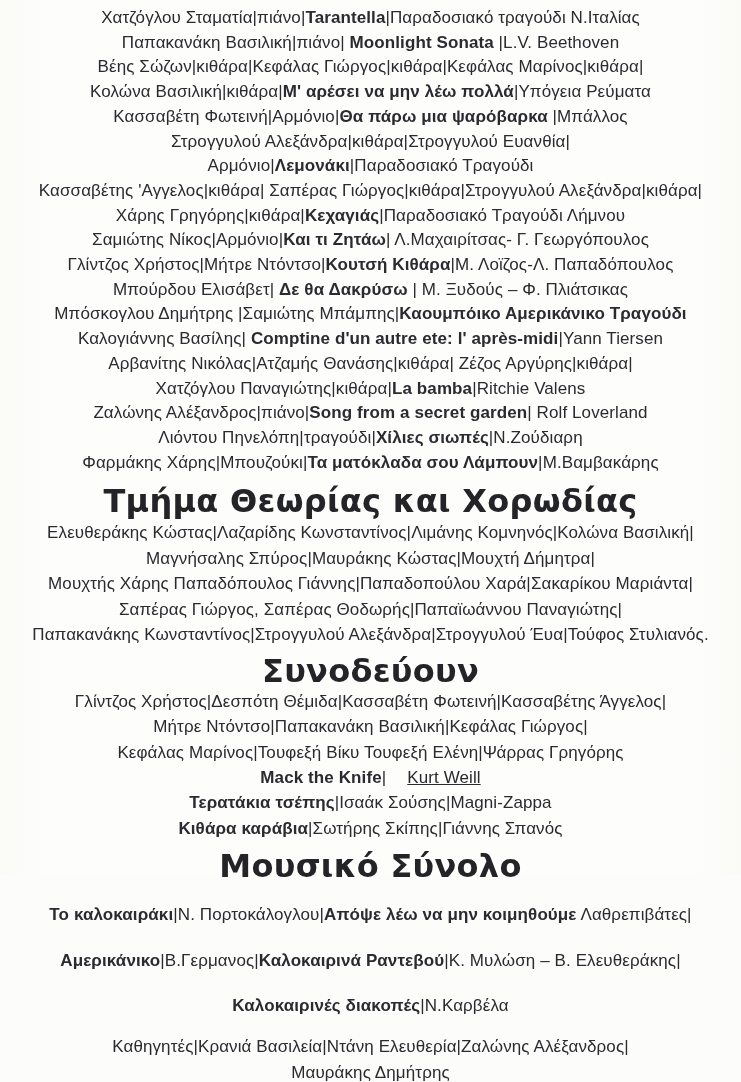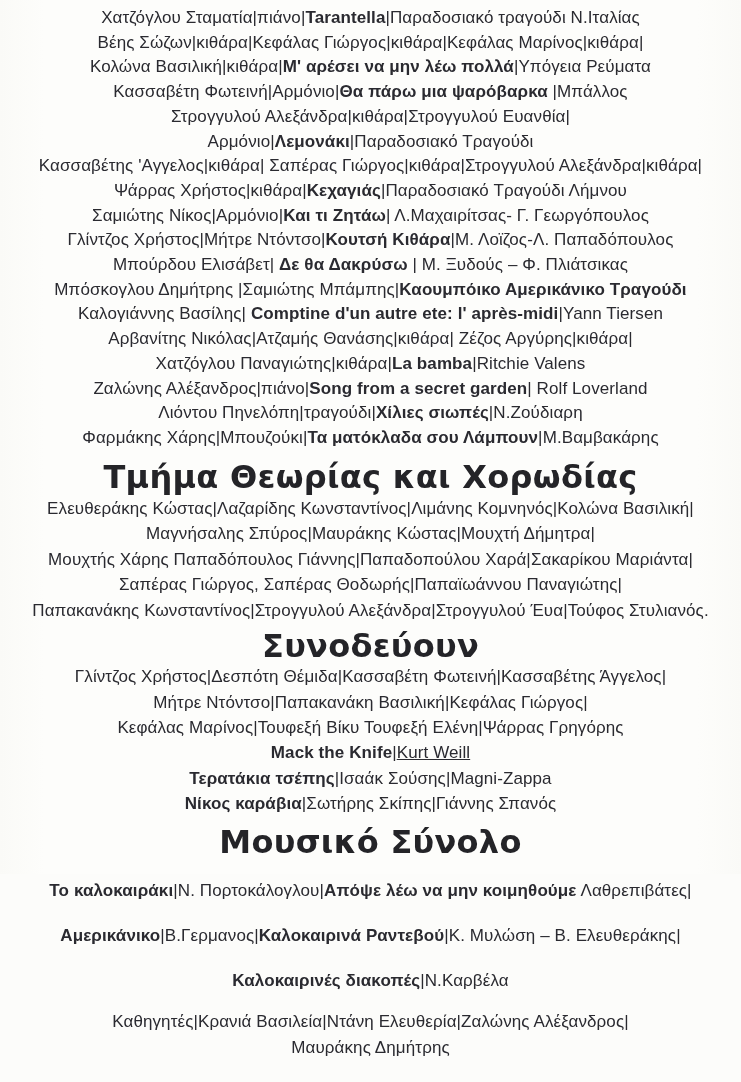--- a/index.html
+++ b/index.html
@@ -22,21 +22,21 @@
     text-align: center;
     background: linear-gradient(90deg, #fafaf7 0%, #fdfdfb 6%, #fdfdfb 94%, #fafaf7 100%);
   }
   .line {
     font-size: 17px;
     line-height: 24.7px;
     white-space: nowrap;
     letter-spacing: 0.1px;
   }
   .b { font-weight: bold; }
-  .u { text-decoration: underline; }
+  .u { text-decoration: underline; padding-left: 21px; }
   .heading {
     font-family: "DejaVu Sans", sans-serif;
     font-weight: bold;
     font-size: 32px;
     line-height: 32px;
     letter-spacing: 0.3px;
     color: #242428;
   }
   .sec-theory-choir .heading { margin: 10px 0 3px; }
   .sec-theory-choir .line { line-height: 25.5px; }
@@ -47,27 +47,28 @@
   .sec-teachers { margin-top: 16px; }
   .sec-teachers .line { line-height: 25.5px; }
   .sec-presentation { margin-top: 22px; }
 </style>
 </head>
 <body>
 
 <div class="doc">
     <section class="sec sec-instrumental-program">
       <div class="line"><span>Χατζόγλου Σταματία|πιάνο|</span><span class="b">Tarantella</span><span>|Παραδοσιακό τραγούδι Ν.Ιταλίας</span></div>
+      <div class="line"><span>Παπακανάκη Βασιλική|πιάνο| </span><span class="b">Moonlight Sonata </span><span>|L.V. Beethoven</span></div>
       <div class="line"><span>Βέης Σώζων|κιθάρα|Κεφάλας Γιώργος|κιθάρα|Κεφάλας Μαρίνος|κιθάρα|</span></div>
       <div class="line"><span>Κολώνα Βασιλική|κιθάρα|</span><span class="b">Μ' αρέσει να μην λέω πολλά</span><span>|Υπόγεια Ρεύματα</span></div>
       <div class="line"><span>Κασσαβέτη Φωτεινή|Αρμόνιο|</span><span class="b">Θα πάρω μια ψαρόβαρκα </span><span>|Μπάλλος</span></div>
       <div class="line"><span>Στρογγυλού Αλεξάνδρα|κιθάρα|Στρογγυλού Ευανθία|</span></div>
       <div class="line"><span>Αρμόνιο|</span><span class="b">Λεμονάκι</span><span>|Παραδοσιακό Τραγούδι</span></div>
       <div class="line"><span>Κασσαβέτης 'Αγγελος|κιθάρα| Σαπέρας Γιώργος|κιθάρα|Στρογγυλού Αλεξάνδρα|κιθάρα|</span></div>
-      <div class="line"><span>Ψάρρας Χρήστος|κιθάρα|</span><span class="b">Κεχαγιάς</span><span>|Παραδοσιακό Τραγούδι Λήμνου</span></div>
+      <div class="line"><span>Χάρης Γρηγόρης|κιθάρα|</span><span class="b">Κεχαγιάς</span><span>|Παραδοσιακό Τραγούδι Λήμνου</span></div>
       <div class="line"><span>Σαμιώτης Νίκος|Αρμόνιο|</span><span class="b">Και τι Ζητάω</span><span>| Λ.Μαχαιρίτσας- Γ. Γεωργόπουλος</span></div>
       <div class="line"><span>Γλίντζος Χρήστος|Μήτρε Ντόντσο|</span><span class="b">Κουτσή Κιθάρα</span><span>|Μ. Λοϊζος-Λ. Παπαδόπουλος</span></div>
       <div class="line"><span>Μπούρδου Ελισάβετ| </span><span class="b">Δε θα Δακρύσω</span><span> | Μ. Ξυδούς – Φ. Πλιάτσικας</span></div>
       <div class="line"><span>Μπόσκογλου Δημήτρης |Σαμιώτης Μπάμπης|</span><span class="b">Καουμπόικο Αμερικάνικο Τραγούδι</span></div>
       <div class="line"><span>Καλογιάννης Βασίλης| </span><span class="b">Comptine d'un autre ete: l' après-midi</span><span>|Yann Tiersen</span></div>
       <div class="line"><span>Αρβανίτης Νικόλας|Ατζαμής Θανάσης|κιθάρα| Ζέζος Αργύρης|κιθάρα|</span></div>
       <div class="line"><span>Χατζόγλου Παναγιώτης|κιθάρα|</span><span class="b">La bamba</span><span>|Ritchie Valens</span></div>
       <div class="line"><span>Ζαλώνης Αλέξανδρος|πιάνο|</span><span class="b">Song from a secret garden</span><span>| Rolf Loverland</span></div>
       <div class="line"><span>Λιόντου Πηνελόπη|τραγούδι|</span><span class="b">Χίλιες σιωπές</span><span>|Ν.Ζούδιαρη</span></div>
       <div class="line"><span>Φαρμάκης Χάρης|Μπουζούκι|</span><span class="b">Τα ματόκλαδα σου Λάμπουν</span><span>|Μ.Βαμβακάρης</span></div>
@@ -80,21 +81,21 @@
       <div class="line"><span>Σαπέρας Γιώργος, Σαπέρας Θοδωρής|Παπαϊωάννου Παναγιώτης|</span></div>
       <div class="line"><span>Παπακανάκης Κωνσταντίνος|Στρογγυλού Αλεξάνδρα|Στρογγυλού Έυα|Τούφος Στυλιανός.</span></div>
     </section>
     <section class="sec sec-accompanists">
       <div class="heading">Συνοδεύουν</div>
       <div class="line"><span>Γλίντζος Χρήστος|Δεσπότη Θέμιδα|Κασσαβέτη Φωτεινή|Κασσαβέτης Άγγελος|</span></div>
       <div class="line"><span>Μήτρε Ντόντσο|Παπακανάκη Βασιλική|Κεφάλας Γιώργος|</span></div>
       <div class="line"><span>Κεφάλας Μαρίνος|Τουφεξή Βίκυ Τουφεξή Ελένη|Ψάρρας Γρηγόρης</span></div>
       <div class="line"><span class="b">Mack the Knife</span><span>|</span><span class="u">Kurt Weill</span></div>
       <div class="line"><span class="b">Τερατάκια τσέπης</span><span>|Ισαάκ Σούσης|Magni-Zappa</span></div>
-      <div class="line"><span class="b">Νίκος καράβια</span><span>|Σωτήρης Σκίπης|Γιάννης Σπανός</span></div>
+      <div class="line"><span class="b">Κιθάρα καράβια</span><span>|Σωτήρης Σκίπης|Γιάννης Σπανός</span></div>
     </section>
     <section class="sec sec-music-ensemble">
       <div class="heading">Μουσικό Σύνολο</div>
       <div class="line"><span class="b">Το καλοκαιράκι</span><span>|Ν. Πορτοκάλογλου|</span><span class="b">Απόψε λέω να μην κοιμηθούμε</span><span> Λαθρεπιβάτες|</span></div>
       <div class="line"><span class="b">Αμερικάνικο</span><span>|Β.Γερμανος|</span><span class="b">Καλοκαιρινά Ραντεβού</span><span>|Κ. Μυλώση – Β. Ελευθεράκης|</span></div>
       <div class="line"><span class="b">Καλοκαιρινές διακοπές</span><span>|Ν.Καρβέλα</span></div>
     </section>
     <section class="sec sec-teachers">
       <div class="line"><span>Καθηγητές|Κρανιά Βασιλεία|Ντάνη Ελευθερία|Ζαλώνης Αλέξανδρος|</span></div>
       <div class="line"><span>Μαυράκης Δημήτρης</span></div>

